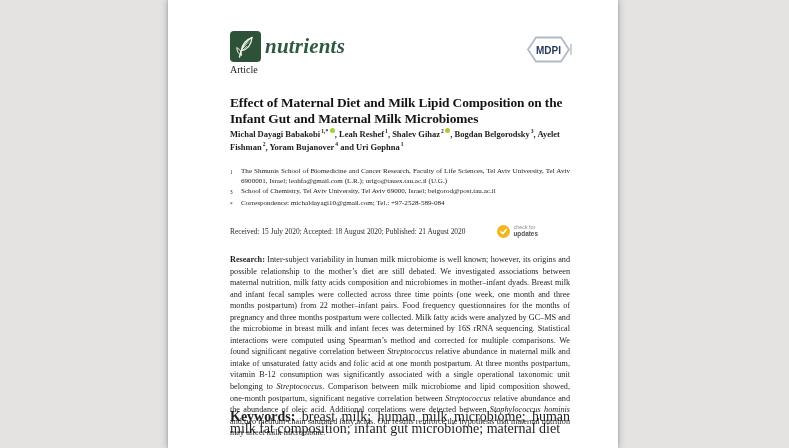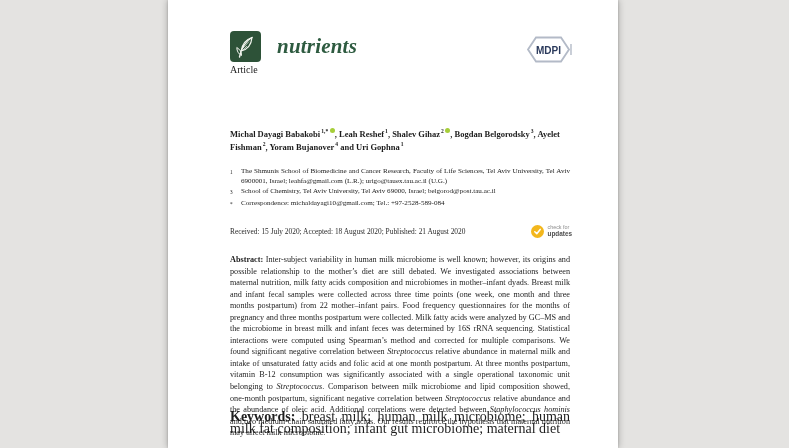--- a/index.html
+++ b/index.html
@@ -10,35 +10,35 @@
   }
   .page{
     position:absolute;left:168px;top:0;width:450px;height:448px;
     background:#ffffff;
     box-shadow:0 0 7px rgba(0,0,0,.30), 0 0 2px rgba(0,0,0,.18);
   }
   
   .logo-row{position:absolute;left:62px;top:31px;width:342px;display:flex;justify-content:space-between;align-items:flex-start;}
   .brand{display:flex;align-items:center;}
   .brand-mark{width:31px;height:31px;display:block;}
-  .brand-name{font-size:21px;font-style:italic;font-weight:600;color:#2e5b40;margin-left:16px;letter-spacing:.2px;}
+  .brand-name{font-size:21px;font-style:italic;font-weight:600;color:#2e5b40;margin-left:4px;letter-spacing:.2px;}
   .mdpi-logo{margin-top:5px;display:block;}
 
   .article-label{position:absolute;left:62px;top:64px;font-size:10px;color:#222;}
   .title{position:absolute;left:62px;top:86px;width:342px;font-size:13.4px;font-weight:bold;line-height:16.5px;color:#141414;letter-spacing:-.1px;}
   .authors{position:absolute;left:62px;top:126px;width:342px;font-size:8.5px;font-weight:bold;line-height:10.5px;color:#1b1b1b;}
   .authors sup{font-size:5.6px;margin-left:1px;}
   .orcid{display:inline-block;width:5px;height:5px;border-radius:50%;background:#a6ce39;vertical-align:4px;margin-left:1.5px;}
 
   .affils{position:absolute;left:62px;top:166px;width:340px;font-size:7.1px;line-height:10.2px;color:#222;}
   .aff{display:flex;}
   .aff-m{flex:none;width:11px;font-size:5.2px;padding-top:1px;}
   .aff-t{flex:1;text-align:justify;}
 
-  .dates-row{position:absolute;left:62px;top:225px;width:342px;display:flex;justify-content:space-between;align-items:center;gap:32px;}
+  .dates-row{position:absolute;left:62px;top:225px;width:342px;display:flex;justify-content:flex-start;align-items:center;gap:32px;}
   .dates{font-size:7.4px;color:#2a2a2a;}
   .badge{display:flex;align-items:center;gap:3px;cursor:pointer;}
   .badge-circle{width:13px;height:13px;border-radius:50%;background:#f3b71d;display:flex;align-items:center;justify-content:center;flex:none;}
   .badge-text{display:flex;flex-direction:column;line-height:1.05;font-family:"Liberation Sans","DejaVu Sans",sans-serif;}
   .badge-l1{font-size:5.4px;color:#8d8d8d;}
   .badge-l2{font-size:6.4px;font-weight:bold;color:#4f4f4f;}
 
   .abstract{position:absolute;left:62px;top:254px;width:340px;font-size:8.2px;line-height:11.55px;text-align:justify;color:#1e1e1e;margin:0;}
   .keywords{position:absolute;left:62px;top:411px;width:340px;font-size:14px;line-height:11.55px;text-align:justify;color:#1e1e1e;margin:0;}
 </style>
@@ -59,20 +59,21 @@
       <span class="brand-name">nutrients</span>
     </div>
     <svg class="mdpi-logo" width="46" height="27" viewBox="0 0 46 27">
       <polygon points="10,1.5 35,1.5 43,13.5 35,25.5 10,25.5 2,13.5" fill="none" stroke="#b3bac7" stroke-width="1.8"></polygon>
       <line x1="45" y1="8" x2="45" y2="19" stroke="#b3bac7" stroke-width="1.4"></line>
       <text x="22.5" y="17.5" text-anchor="middle" font-size="10" font-weight="bold" fill="#2b3a5c" font-family="Liberation Sans, sans-serif">MDPI</text>
     </svg>
   </div>
 
   <div class="article-label">Article</div>
+  <h1 class="title">Effect of Maternal Diet and Milk Lipid Composition on the Infant Gut and Maternal Milk Microbiomes</h1>
 
   <div class="authors"><span>Michal Dayagi Babakobi</span><sup>1,*</sup><span class="orcid"></span><span>, </span><span>Leah Reshef</span><sup>1</sup><span>, </span><span>Shalev Gihaz</span><sup>2</sup><span class="orcid"></span><span>, </span><span>Bogdan Belgorodsky</span><sup>3</sup><span>, </span><span>Ayelet Fishman</span><sup>2</sup><span>, </span><span>Yoram Bujanover</span><sup>4</sup><span> and </span><span>Uri Gophna</span><sup>1</sup></div>
 
   <div class="affils">
     <div class="aff">
       <span class="aff-m">1</span>
       <span class="aff-t">The Shmunis School of Biomedicine and Cancer Research, Faculty of Life Sciences, Tel Aviv University, Tel Aviv 6900001, Israel; leahfa@gmail.com (L.R.); urigo@tauex.tau.ac.il (U.G.)</span>
     </div>
     <div class="aff">
       <span class="aff-m">3</span>
@@ -92,19 +93,19 @@
             <path d="M2 5.3 L4.2 7.4 L8 2.7" stroke="#ffffff" stroke-width="1.7" fill="none" stroke-linecap="round" stroke-linejoin="round"></path>
           </svg>
       </span>
       <span class="badge-text">
         <span class="badge-l1">check for</span>
         <span class="badge-l2">updates</span>
       </span>
     </div>
   </div>
 
-  <p class="abstract"><b>Abstract:</b>
+  <p class="abstract"><b>Research:</b>
     <span>Inter-subject variability in human milk microbiome is well known; however, its origins and possible relationship to the mother’s diet are still debated. We investigated associations between maternal nutrition, milk fatty acids composition and microbiomes in mother–infant dyads. Breast milk and infant fecal samples were collected across three time points (one week, one month and three months postpartum) from 22 mother–infant pairs. Food frequency questionnaires for the months of pregnancy and three months postpartum were collected. Milk fatty acids were analyzed by GC–MS and the microbiome in breast milk and infant feces was determined by 16S rRNA sequencing. Statistical interactions were computed using Spearman’s method and corrected for multiple comparisons. We found significant negative correlation between </span><i>Streptococcus</i><span> relative abundance in maternal milk and intake of unsaturated fatty acids and folic acid at one month postpartum. At three months postpartum, vitamin B-12 consumption was significantly associated with a single operational taxonomic unit belonging to </span><i>Streptococcus</i><span>. Comparison between milk microbiome and lipid composition showed, one-month postpartum, significant negative correlation between </span><i>Streptococcus</i><span> relative abundance and the abundance of oleic acid. Additional correlations were detected between </span><i>Staphylococcus hominis</i><span> and two medium-chain saturated fatty acids. Our results reinforce the hypothesis that maternal nutrition may affect milk microbiome.</span></p>
 
   <p class="keywords"><b>Keywords:</b>
     <span>breast milk; human milk microbiome; human milk fat composition; infant gut microbiome; maternal diet</span></p>
 
 </div>
 
 </body></html>

